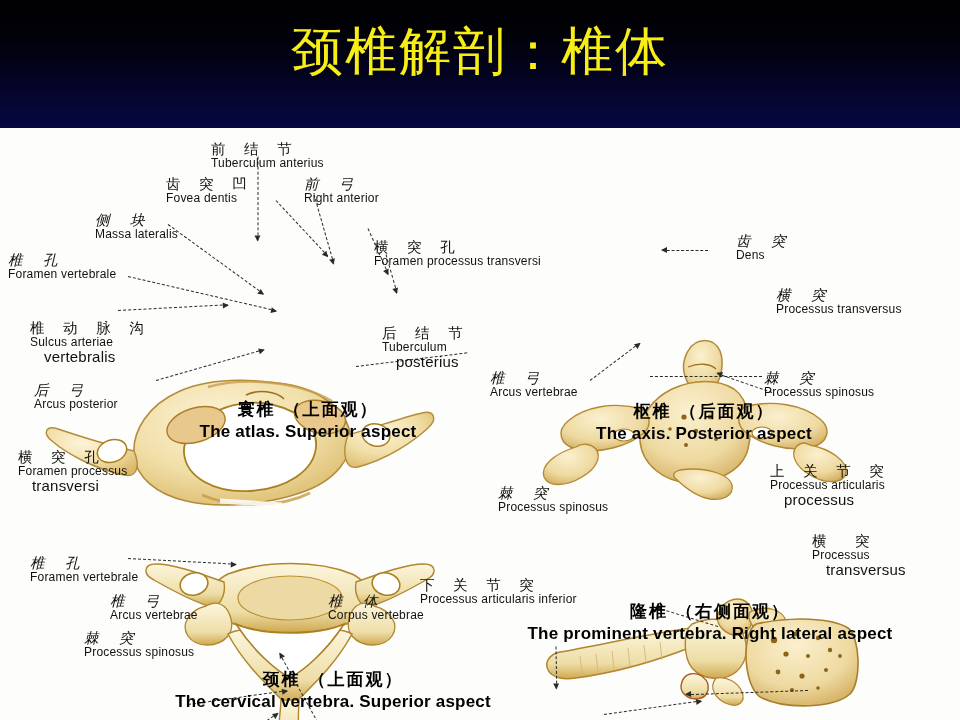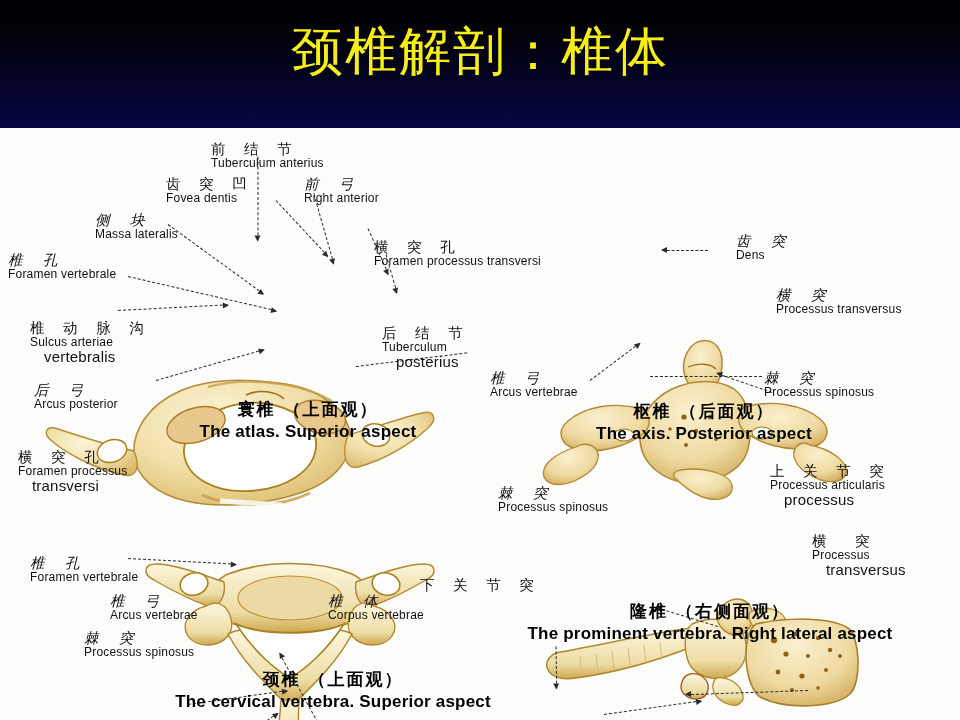--- a/index.html
+++ b/index.html
@@ -423,20 +423,21 @@
       <span class="la">Processus articularis</span>
       <span class="la2">processus</span>
     </div>
     <div class="lbl ind" style="left:812px;top:406px;">
       <span class="cn">横　突</span>
       <span class="la">Processus</span>
       <span class="la2">transversus</span>
     </div>
     <div class="lbl ctr" style="left:420px;top:442px;">
       <span class="cn">下 关 节 突</span>
+      <span class="la">Processus articularis inferior</span>
     </div>
     <div class="cap" style="left:500px;top:472px;width:420px;">
       <span class="cn">隆椎 （右侧面观）</span>
       <span class="la">The prominent vertebra. Right lateral aspect</span>
     </div>
 
   </div>
 </div>
 
 </body></html>

